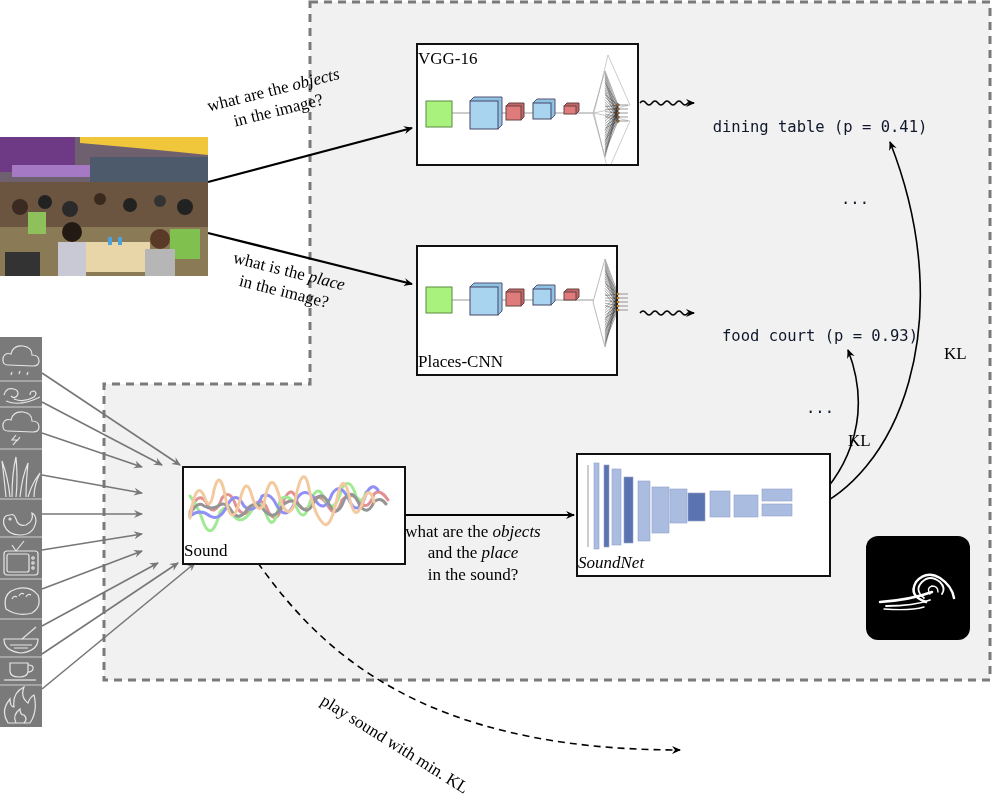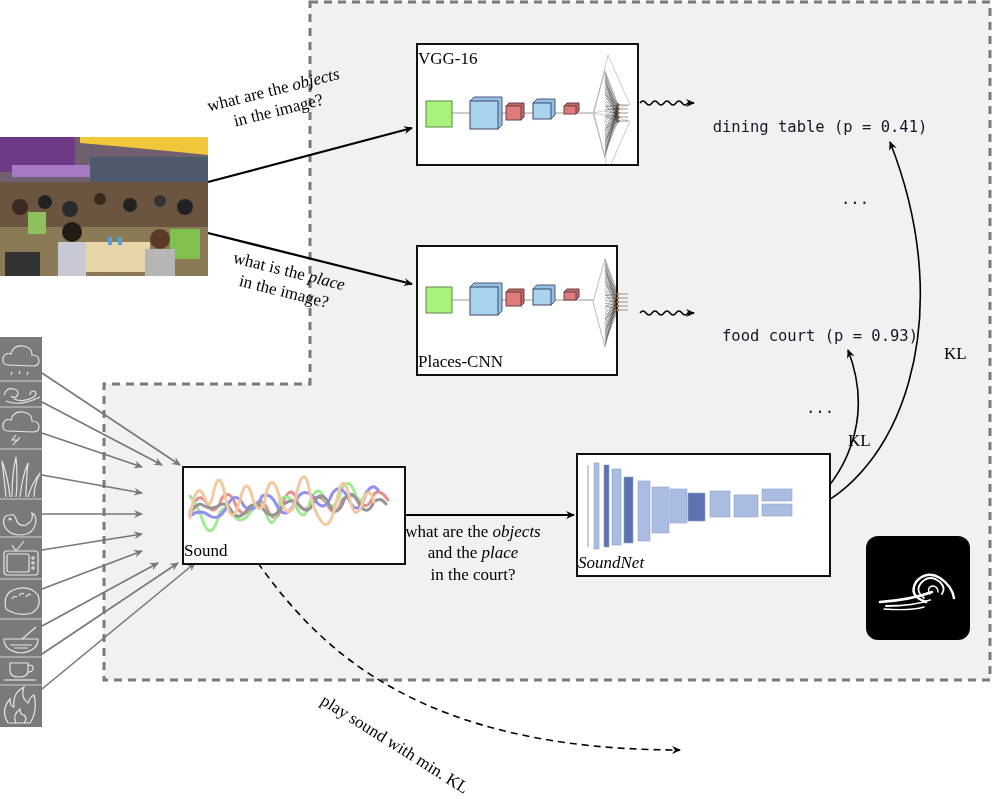--- a/index.html
+++ b/index.html
@@ -316,21 +316,21 @@
       <path d="M6,48 q10,-8 20,0 q10,6 18,-12 q8,-14 16,2 q10,10 18,-10 q8,-4 14,8 q10,20 20,-4 q8,-14 18,-2 q10,18 18,-4 q8,-12 16,4 q10,22 18,-4 q6,-12 12,-4" stroke="#8a8af5"></path>
       <path d="M6,46 q8,-14 14,-8 q8,4 14,0 q8,-6 14,6 q8,10 16,-4 q8,-8 16,2 q10,12 18,-4 q10,-10 18,0 q8,10 14,-4 q8,-14 16,4 q8,12 14,-6 q8,-14 16,6 q8,10 14,-4 q6,-6 12,2" stroke="#909090"></path>
       <path d="M6,50 q6,-40 14,-22 q6,18 10,-6 q6,-24 12,10 q6,30 14,0 q6,-26 12,-4 q6,20 12,8 q6,-36 14,-12 q8,30 16,14 q8,-44 14,-22 q6,30 14,38 q8,12 16,-28 q6,-24 12,6 q6,26 14,-2 q6,-12 10,4" stroke="#f3c79a"></path>
     </svg>
     <div class="nettitle" style="bottom:2px;">Sound</div>
   </div>
 
   <div class="lbl qtext" style="left:378px;top:521px;width:190px;">
     <span>what are the </span><i>objects</i><br>
     <span>and the </span><i>place</i><br>
-    <span>in the court?</span>
+    <span>in the sound?</span>
   </div>
 
   <div class="netbox" style="left:576px;top:453px;width:255px;height:124px;font-style:italic;">
     <svg width="220" height="120" style="position:absolute;left:0;top:0">
       <line x1="10" y1="10" x2="10" y2="92" stroke="#bbb" stroke-width="1.5"></line>
       <g id="snlayers">
           <rect x="16" y="8" width="5" height="86" fill="#aabde0" stroke="#8fa0c8" stroke-width="0.6"></rect>
           <rect x="26" y="10" width="5" height="82" fill="#5b73b0" stroke="#8fa0c8" stroke-width="0.6"></rect>
           <rect x="34" y="14" width="9" height="76" fill="#aabde0" stroke="#8fa0c8" stroke-width="0.6"></rect>
           <rect x="46" y="22" width="9" height="66" fill="#5b73b0" stroke="#8fa0c8" stroke-width="0.6"></rect>

